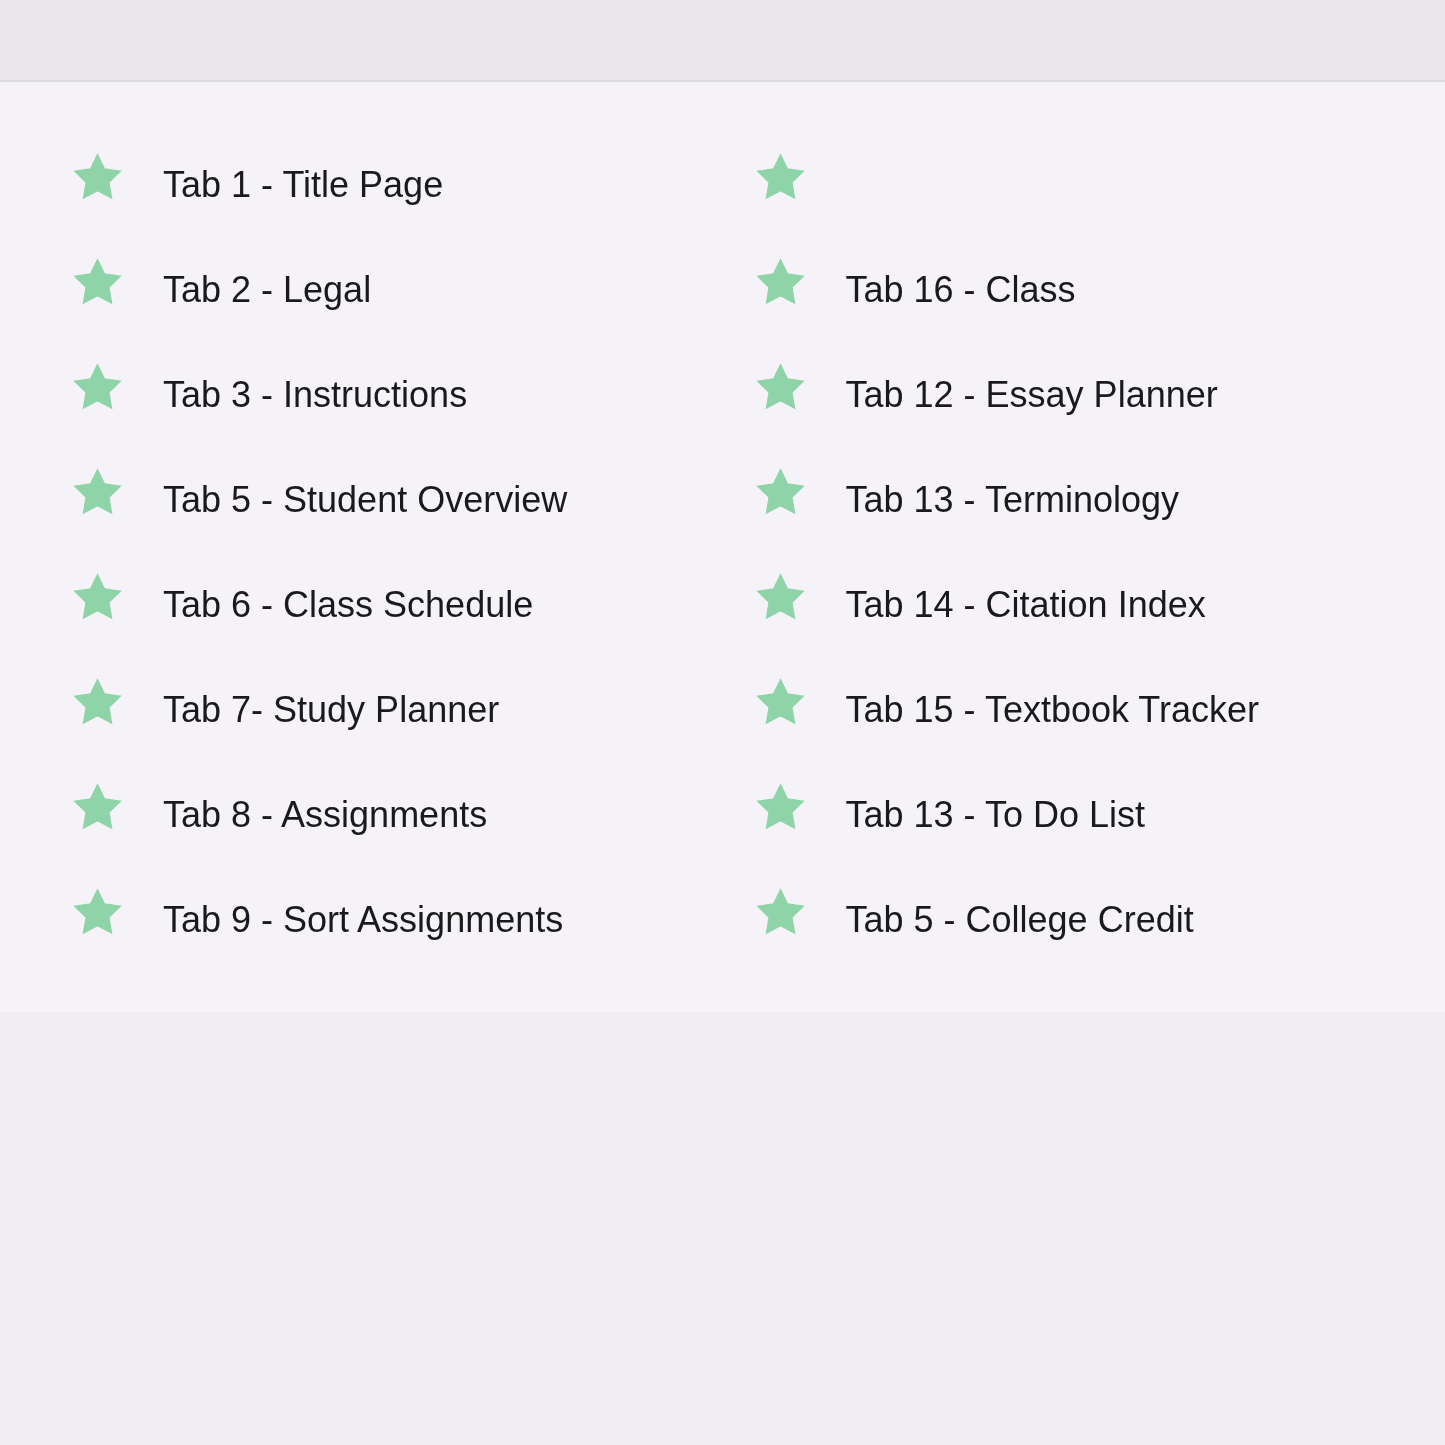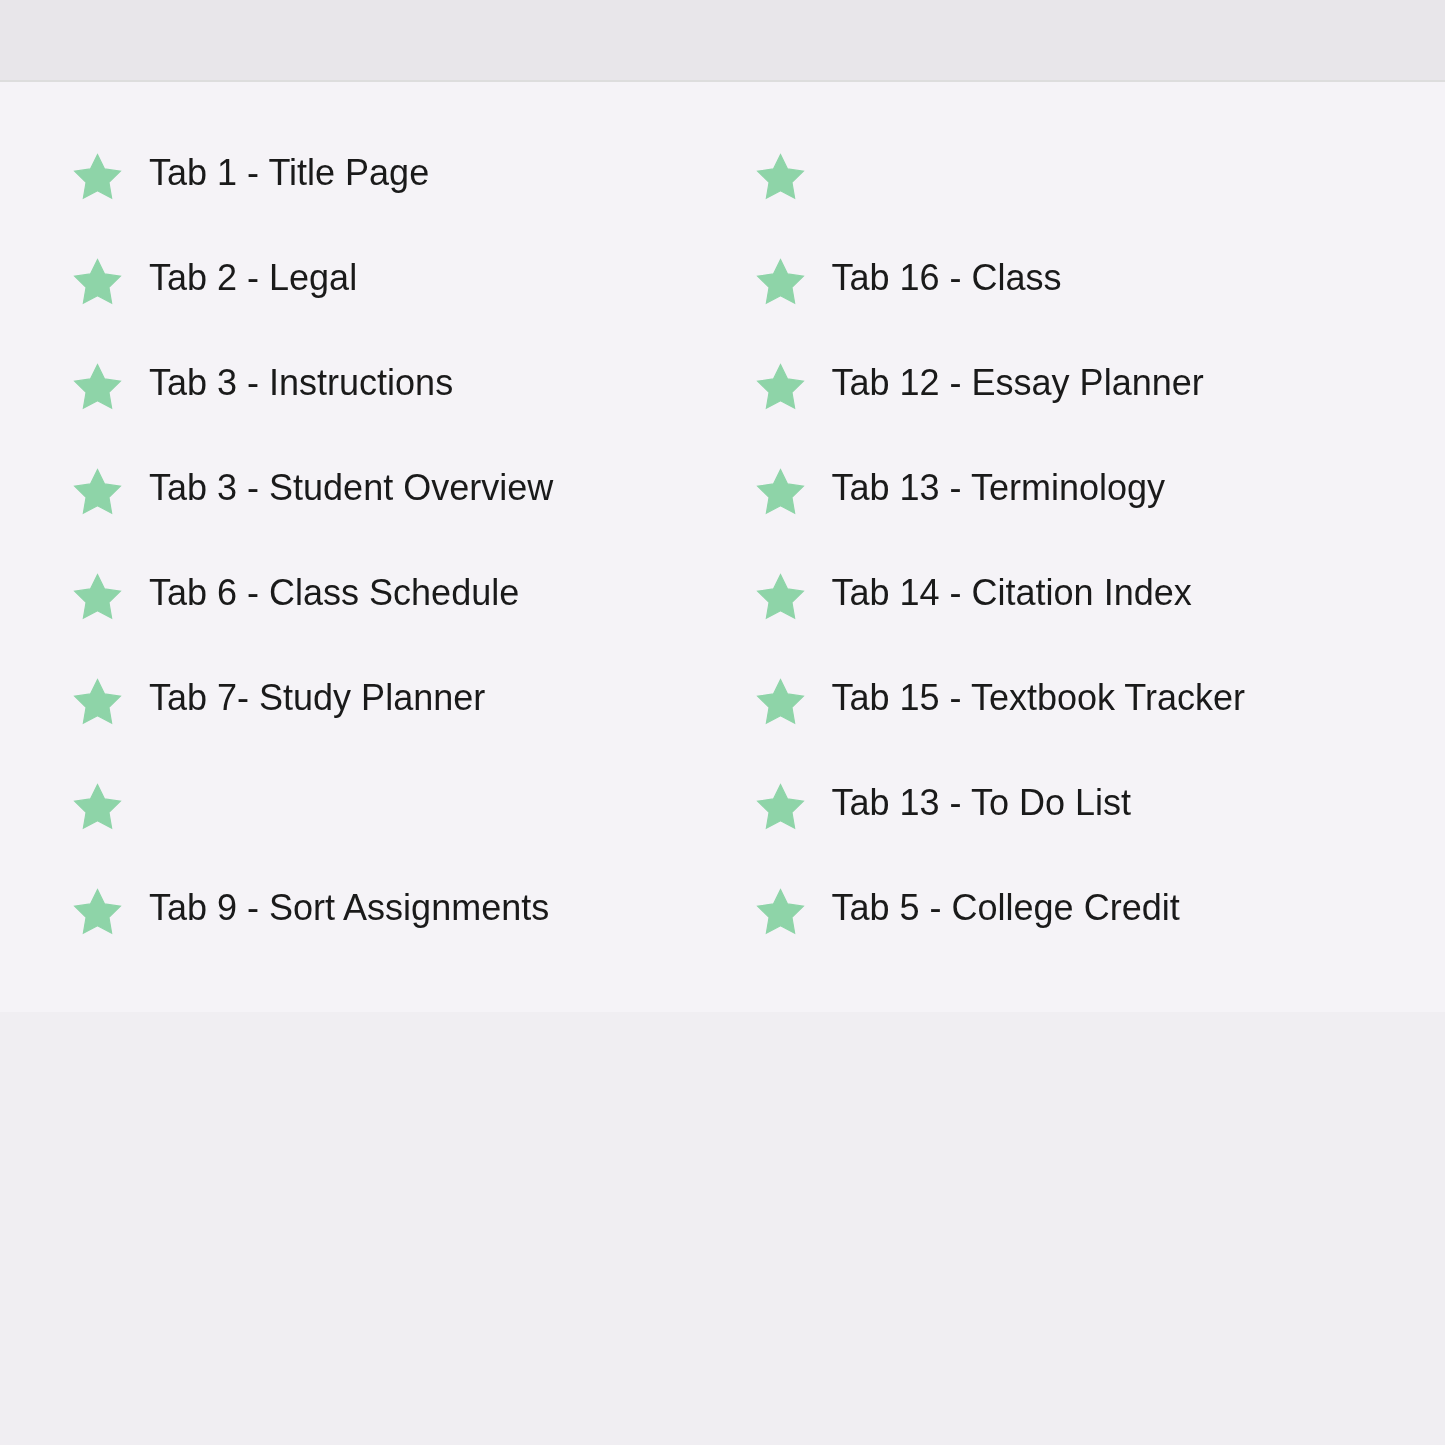--- a/index.html
+++ b/index.html
@@ -50,22 +50,22 @@
 
     .column {
       flex: 1;
       display: flex;
       flex-direction: column;
       gap: 10px;
     }
 
     .tab-item {
       display: flex;
-      align-items: flex-start;
-      gap: 24px;
+      align-items: flex-end;
+      gap: 38px;
       padding: 18px 10px;
     }
 
     .tab-label {
       font-size: 36px;
       color: #1a1a1a;
       font-weight: normal;
       line-height: 1.3;
     }
 
@@ -99,38 +99,39 @@
       <div class="tab-item">
         <span><svg viewBox="0 0 24 24" width="55" height="55" class="star-svg">
             <polygon points="12,2 15.09,8.26 22,9.27 17,14.14 18.18,21.02 12,17.77 5.82,21.02 7,14.14 2,9.27 8.91,8.26" fill="#8ed4a8" stroke="#8ed4a8" stroke-width="0.5"></polygon>
           </svg></span>
         <span class="tab-label">Tab 3 - Instructions</span>
       </div>
       <div class="tab-item">
         <span><svg viewBox="0 0 24 24" width="55" height="55" class="star-svg">
             <polygon points="12,2 15.09,8.26 22,9.27 17,14.14 18.18,21.02 12,17.77 5.82,21.02 7,14.14 2,9.27 8.91,8.26" fill="#8ed4a8" stroke="#8ed4a8" stroke-width="0.5"></polygon>
           </svg></span>
-        <span class="tab-label">Tab 3 - Student Overview</span>
+        <span class="tab-label">Tab 5 - Student Overview</span>
       </div>
       <div class="tab-item">
         <span><svg viewBox="0 0 24 24" width="55" height="55" class="star-svg">
             <polygon points="12,2 15.09,8.26 22,9.27 17,14.14 18.18,21.02 12,17.77 5.82,21.02 7,14.14 2,9.27 8.91,8.26" fill="#8ed4a8" stroke="#8ed4a8" stroke-width="0.5"></polygon>
           </svg></span>
         <span class="tab-label">Tab 6 - Class Schedule</span>
       </div>
       <div class="tab-item">
         <span><svg viewBox="0 0 24 24" width="55" height="55" class="star-svg">
             <polygon points="12,2 15.09,8.26 22,9.27 17,14.14 18.18,21.02 12,17.77 5.82,21.02 7,14.14 2,9.27 8.91,8.26" fill="#8ed4a8" stroke="#8ed4a8" stroke-width="0.5"></polygon>
           </svg></span>
         <span class="tab-label">Tab 7- Study Planner</span>
       </div>
       <div class="tab-item">
         <span><svg viewBox="0 0 24 24" width="55" height="55" class="star-svg">
             <polygon points="12,2 15.09,8.26 22,9.27 17,14.14 18.18,21.02 12,17.77 5.82,21.02 7,14.14 2,9.27 8.91,8.26" fill="#8ed4a8" stroke="#8ed4a8" stroke-width="0.5"></polygon>
           </svg></span>
+        <span class="tab-label">Tab 8 - Assignments</span>
       </div>
       <div class="tab-item">
         <span><svg viewBox="0 0 24 24" width="55" height="55" class="star-svg">
             <polygon points="12,2 15.09,8.26 22,9.27 17,14.14 18.18,21.02 12,17.77 5.82,21.02 7,14.14 2,9.27 8.91,8.26" fill="#8ed4a8" stroke="#8ed4a8" stroke-width="0.5"></polygon>
           </svg></span>
         <span class="tab-label">Tab 9 - Sort Assignments</span>
       </div>
     </div>
   <div class="column" id="right-col">
       <div class="tab-item">

